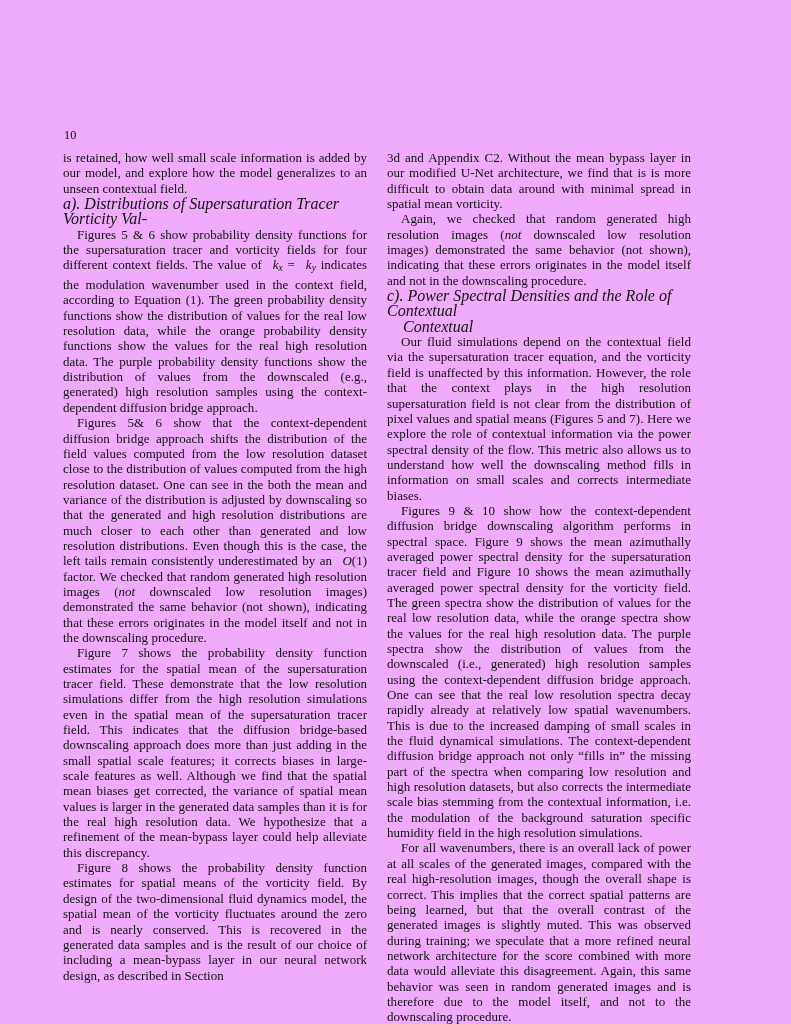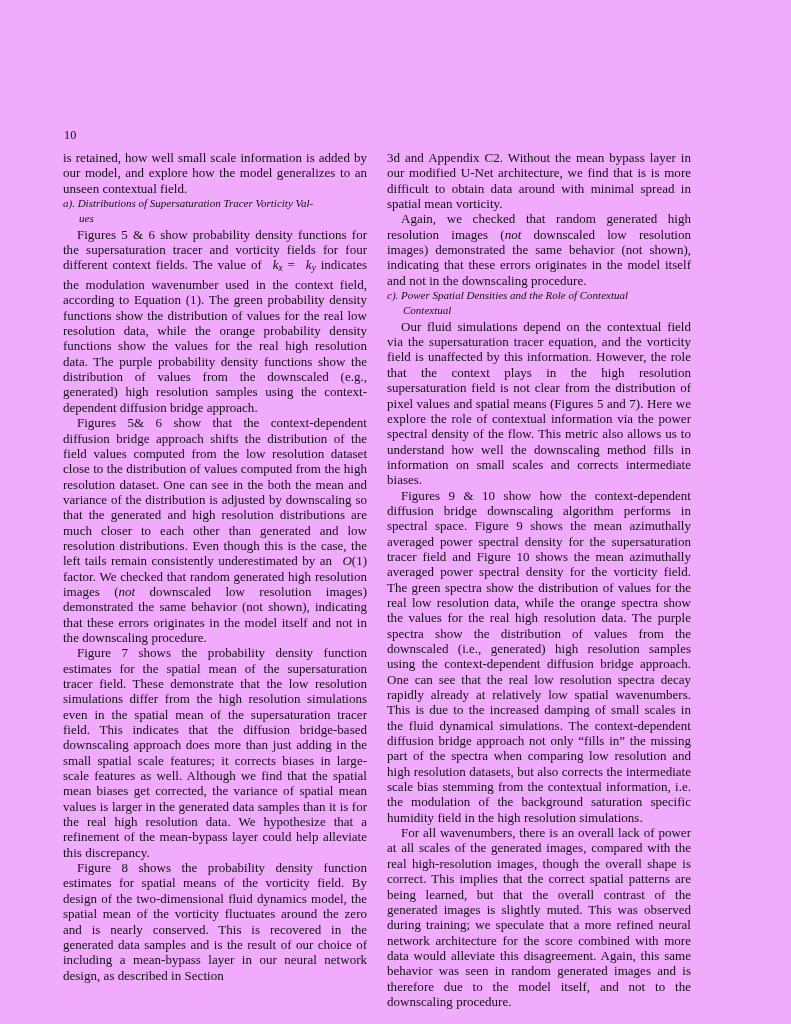--- a/index.html
+++ b/index.html
@@ -52,21 +52,21 @@
     hyphens: manual;
     -webkit-hyphens: manual;
     letter-spacing: 0.01px;
     word-spacing: 0.1px;
   }
   p.para.noindent {
     text-indent: 0;
   }
   h3.subhead {
     margin: 0;
-    font-size: 11px;
+    font-size: 16px;
     line-height: 15.35px;
     font-weight: normal;
     font-style: italic;
     text-align: left;
     padding-left: 0;
     text-indent: 0;
   }
   h3.subhead .cont {
     display: block;
     padding-left: 16px;
@@ -90,40 +90,40 @@
 <div id="page">
 
   <div class="folio">10</div>
 
   <div class="columns">
 
     <div class="col">
 
       <p class="para noindent">is retained, how well small scale information is added by our model, and explore how the model generalizes to an unseen contextual field.</p>
 
-      <h3 class="subhead gap-before-head"><span>a). Distributions of Supersaturation Tracer Vorticity Val-</span><span class="cont">ues</span></h3>
+      <h3 class="subhead gap-before-head"><span>a). Distributions of Supersaturation Tracer Vorticity Val-</span></h3>
 
       <p class="para gap-after-head"><span>Figures 5 &amp; 6 show probability density functions for the supersaturation tracer and vorticity fields for four different context fields. The value of </span><i class="math"><span>k</span><sub>x</sub></i><span> = </span><i class="math"><span>k</span><sub>y</sub></i><span> indicates the modulation wavenumber used in the context field, according to Equation (1). The green probability density functions show the distribution of values for the real low resolution data, while the orange probability density functions show the values for the real high resolution data. The purple probability density functions show the distribution of values from the downscaled (e.g., generated) high resolution samples using the context-dependent diffusion bridge approach.</span></p>
 
       <p class="para"><span>Figures 5&amp; 6 show that the context-dependent diffusion bridge approach shifts the distribution of the field values computed from the low resolution dataset close to the distribution of values computed from the high resolution dataset. One can see in the both the mean and variance of the distribution is adjusted by downscaling so that the generated and high resolution distributions are much closer to each other than generated and low resolution distributions. Even though this is the case, the left tails remain consistently underestimated by an </span><i class="math">O</i><span>(1) factor. We checked that random generated high resolution images (</span><i>not</i><span> downscaled low resolution images) demonstrated the same behavior (not shown), indicating that these errors originates in the model itself and not in the downscaling procedure.</span></p>
 
 
       <p class="para gap-after-head">Figure 7 shows the probability density function estimates for the spatial mean of the supersaturation tracer field. These demonstrate that the low resolution simulations differ from the high resolution simulations even in the spatial mean of the supersaturation tracer field. This indicates that the diffusion bridge-based downscaling approach does more than just adding in the small spatial scale features; it corrects biases in large-scale features as well. Although we find that the spatial mean biases get corrected, the variance of spatial mean values is larger in the generated data samples than it is for the real high resolution data. We hypothesize that a refinement of the mean-bypass layer could help alleviate this discrepancy.</p>
 
       <p class="para">Figure 8 shows the probability density function estimates for spatial means of the vorticity field. By design of the two-dimensional fluid dynamics model, the spatial mean of the vorticity fluctuates around the zero and is nearly conserved. This is recovered in the generated data samples and is the result of our choice of including a mean-bypass layer in our neural network design, as described in Section</p>
 
     </div>
 
     <div class="col">
 
       <p class="para noindent">3d and Appendix C2. Without the mean bypass layer in our modified U-Net architecture, we find that is is more difficult to obtain data around with minimal spread in spatial mean vorticity.</p>
 
       <p class="para"><span>Again, we checked that random generated high resolution images (</span><i>not</i><span> downscaled low resolution images) demonstrated the same behavior (not shown), indicating that these errors originates in the model itself and not in the downscaling procedure.</span></p>
 
-      <h3 class="subhead gap-before-head"><span>c). Power Spatial Densities and the Role of Contextual</span><span class="cont">Contextual</span></h3>
+      <h3 class="subhead gap-before-head"><span>c). Power Spectral Densities and the Role of Contextual</span><span class="cont">Contextual</span></h3>
 
       <p class="para gap-after-head">Our fluid simulations depend on the contextual field via the supersaturation tracer equation, and the vorticity field is unaffected by this information. However, the role that the context plays in the high resolution supersaturation field is not clear from the distribution of pixel values and spatial means (Figures 5 and 7). Here we explore the role of contextual information via the power spectral density of the flow. This metric also allows us to understand how well the downscaling method fills in information on small scales and corrects intermediate biases.</p>
 
       <p class="para">Figures 9 &amp; 10 show how the context-dependent diffusion bridge downscaling algorithm performs in spectral space. Figure 9 shows the mean azimuthally averaged power spectral density for the supersaturation tracer field and Figure 10 shows the mean azimuthally averaged power spectral density for the vorticity field. The green spectra show the distribution of values for the real low resolution data, while the orange spectra show the values for the real high resolution data. The purple spectra show the distribution of values from the downscaled (i.e., generated) high resolution samples using the context-dependent diffusion bridge approach. One can see that the real low resolution spectra decay rapidly already at relatively low spatial wavenumbers. This is due to the increased damping of small scales in the fluid dynamical simulations. The context-dependent diffusion bridge approach not only “fills in” the missing part of the spectra when comparing low resolution and high resolution datasets, but also corrects the intermediate scale bias stemming from the contextual information, i.e. the modulation of the background saturation specific humidity field in the high resolution simulations.</p>
 
       <p class="para">For all wavenumbers, there is an overall lack of power at all scales of the generated images, compared with the real high-resolution images, though the overall shape is correct. This implies that the correct spatial patterns are being learned, but that the overall contrast of the generated images is slightly muted. This was observed during training; we speculate that a more refined neural network architecture for the score combined with more data would alleviate this disagreement. Again, this same behavior was seen in random generated images and is therefore due to the model itself, and not to the downscaling procedure.</p>
 
     </div>
 
   </div>

